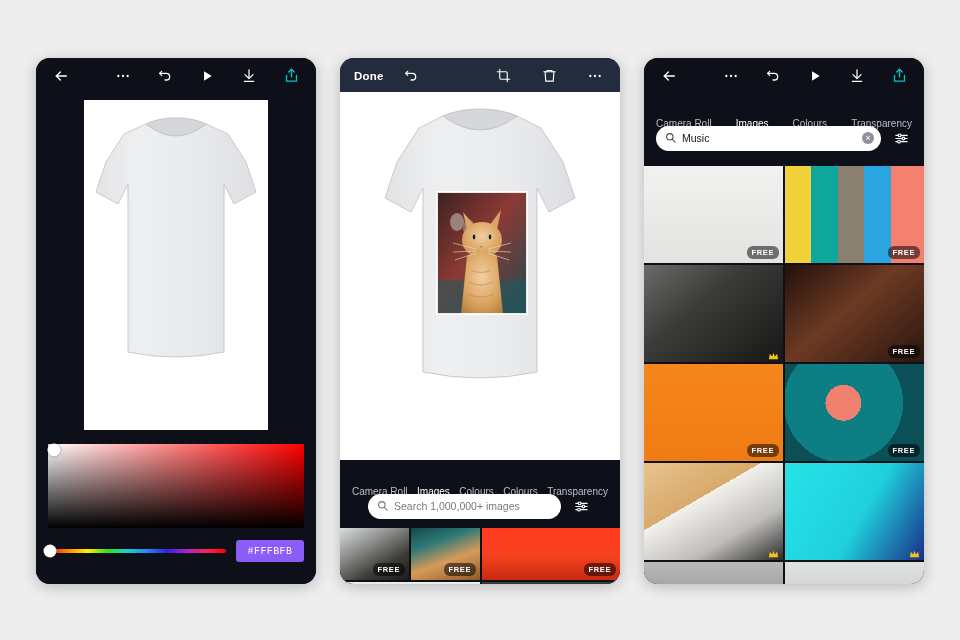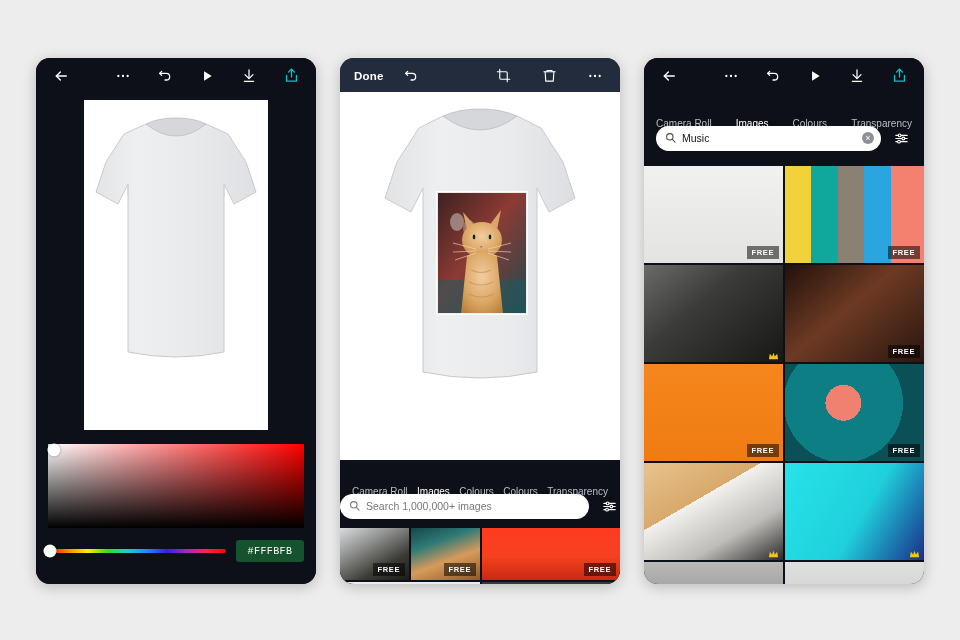--- a/index.html
+++ b/index.html
@@ -72,21 +72,21 @@
     background: linear-gradient(to right,
       #ff0000,#ff8800,#ffee00,#33dd22,#22cccc,#2288ff,#3322dd,#aa22cc,#ff2255,#ff0000);
   }
   .hue-knob {
     position: absolute; left: 2px; top: 50%;
     width: 13px; height: 13px; border-radius: 50%; background: #fff;
     transform: translate(-50%,-50%); box-shadow: 0 0 2px rgba(0,0,0,.5);
   }
   .hex-chip {
     width: 68px; height: 22px; border-radius: 3px;
-    background: #14532d; color: #fff;
+    background: #8b5cf6; color: #fff;
     font-family: "Liberation Mono", monospace;
     font-size: 10px; letter-spacing: .4px;
     display: flex; align-items: center; justify-content: center;
     flex: none;
   }
 
   
   #p2canvas {
     position: absolute; left: 0; right: 0; top: 34px; height: 368px;
     background: #ffffff; display:flex; align-items:center; justify-content:center;
@@ -95,21 +95,21 @@
   .p2bottom {
     position: absolute; left: 0; right: 0; top: 402px; bottom: 0;
     background: #0d1018;
   }
   .tabbar {
     display: flex; align-items: center; justify-content: space-between;
     padding: 0 12px; height: 30px;
   }
   .tab { font-size: 10px; color: #b9bec7; white-space: nowrap; margin-top: 32px; }
   .tab.active { color: #ffffff; font-weight: normal; }
-  .searchrow { display: flex; align-items: center; gap: 9px; padding: 0 0; height: 32px; }
+  .searchrow { display: flex; align-items: center; gap: 9px; padding: 0 28px; height: 32px; }
   .searchbox {
     flex: 1; height: 25px; background: #fff; border-radius: 13px;
     display: flex; align-items: center; gap: 6px; padding: 0 9px;
     position: relative;
   }
   .searchbox .ph { font-size: 10.5px; color: #77787c; }
   .searchbox .val { font-size: 10.5px; color: #111318; }
   .clear-btn {
     position: absolute; right: 7px; top: 50%; transform: translateY(-50%);
     width: 12px; height: 12px; border-radius: 50%; background: #8d9098;
@@ -117,21 +117,21 @@
     color: #fff; font-size: 9px; line-height: 1;
   }
 
   
   .grid { position: absolute; left: 0; right: 0; display: grid; gap: 2px; }
   .cell { position: relative; overflow: hidden; }
   .badge-free {
     position: absolute; right: 4px; bottom: 4px;
     background: rgba(0,0,0,.52); color: #ffffff;
     font-size: 7.5px; font-weight: bold; letter-spacing: .6px;
-    padding: 2px 5px; border-radius: 0;
+    padding: 2px 5px; border-radius: 6px;
   }
   .badge-crown { position: absolute; right: 4px; bottom: 3px; width: 11px; height: 11px; }
 
   
   .p3tabs { display: flex; align-items: center; justify-content: space-around; height: 28px; background:#0d1018; }
   .p3search { background: #0d1018; padding: 4px 12px 6px 12px; }
 
   
   .noselect { user-select: none; }
 </style>

